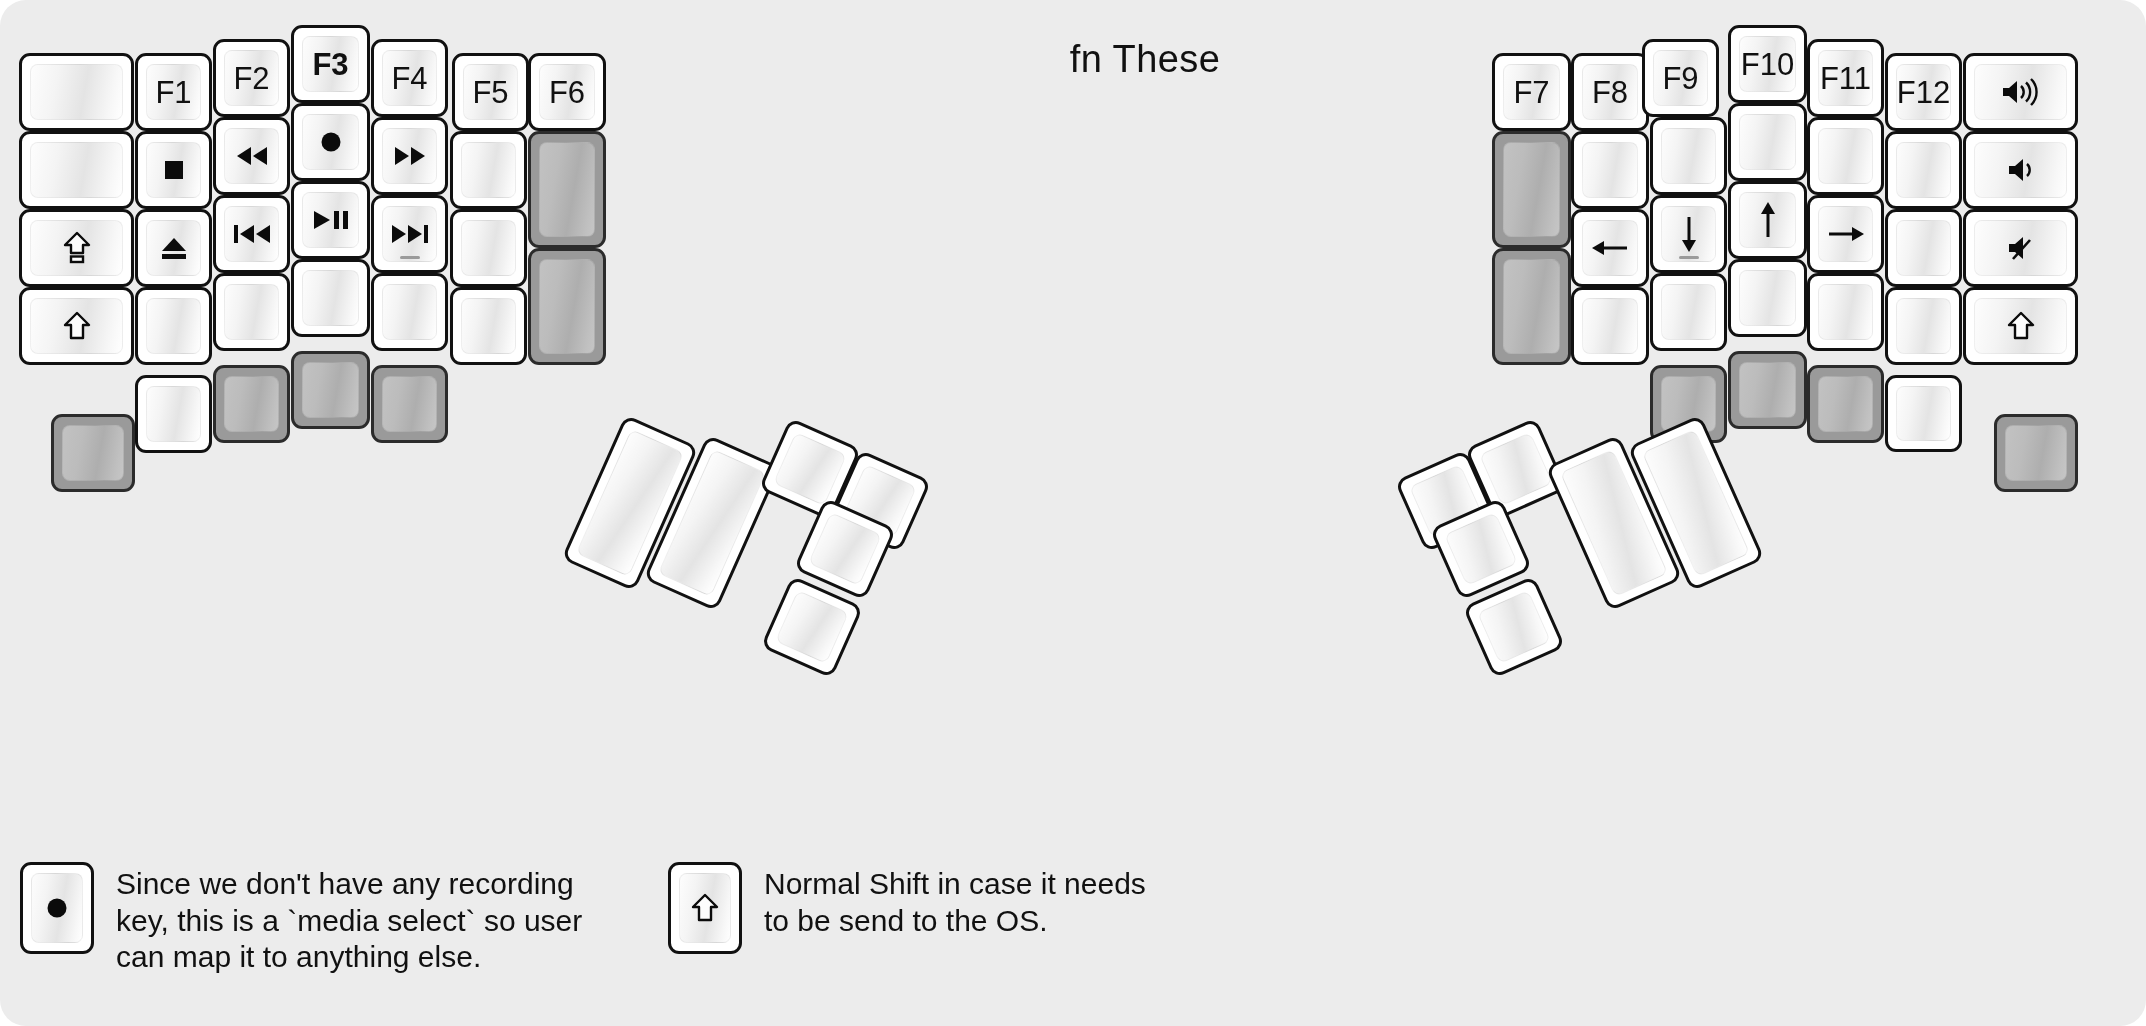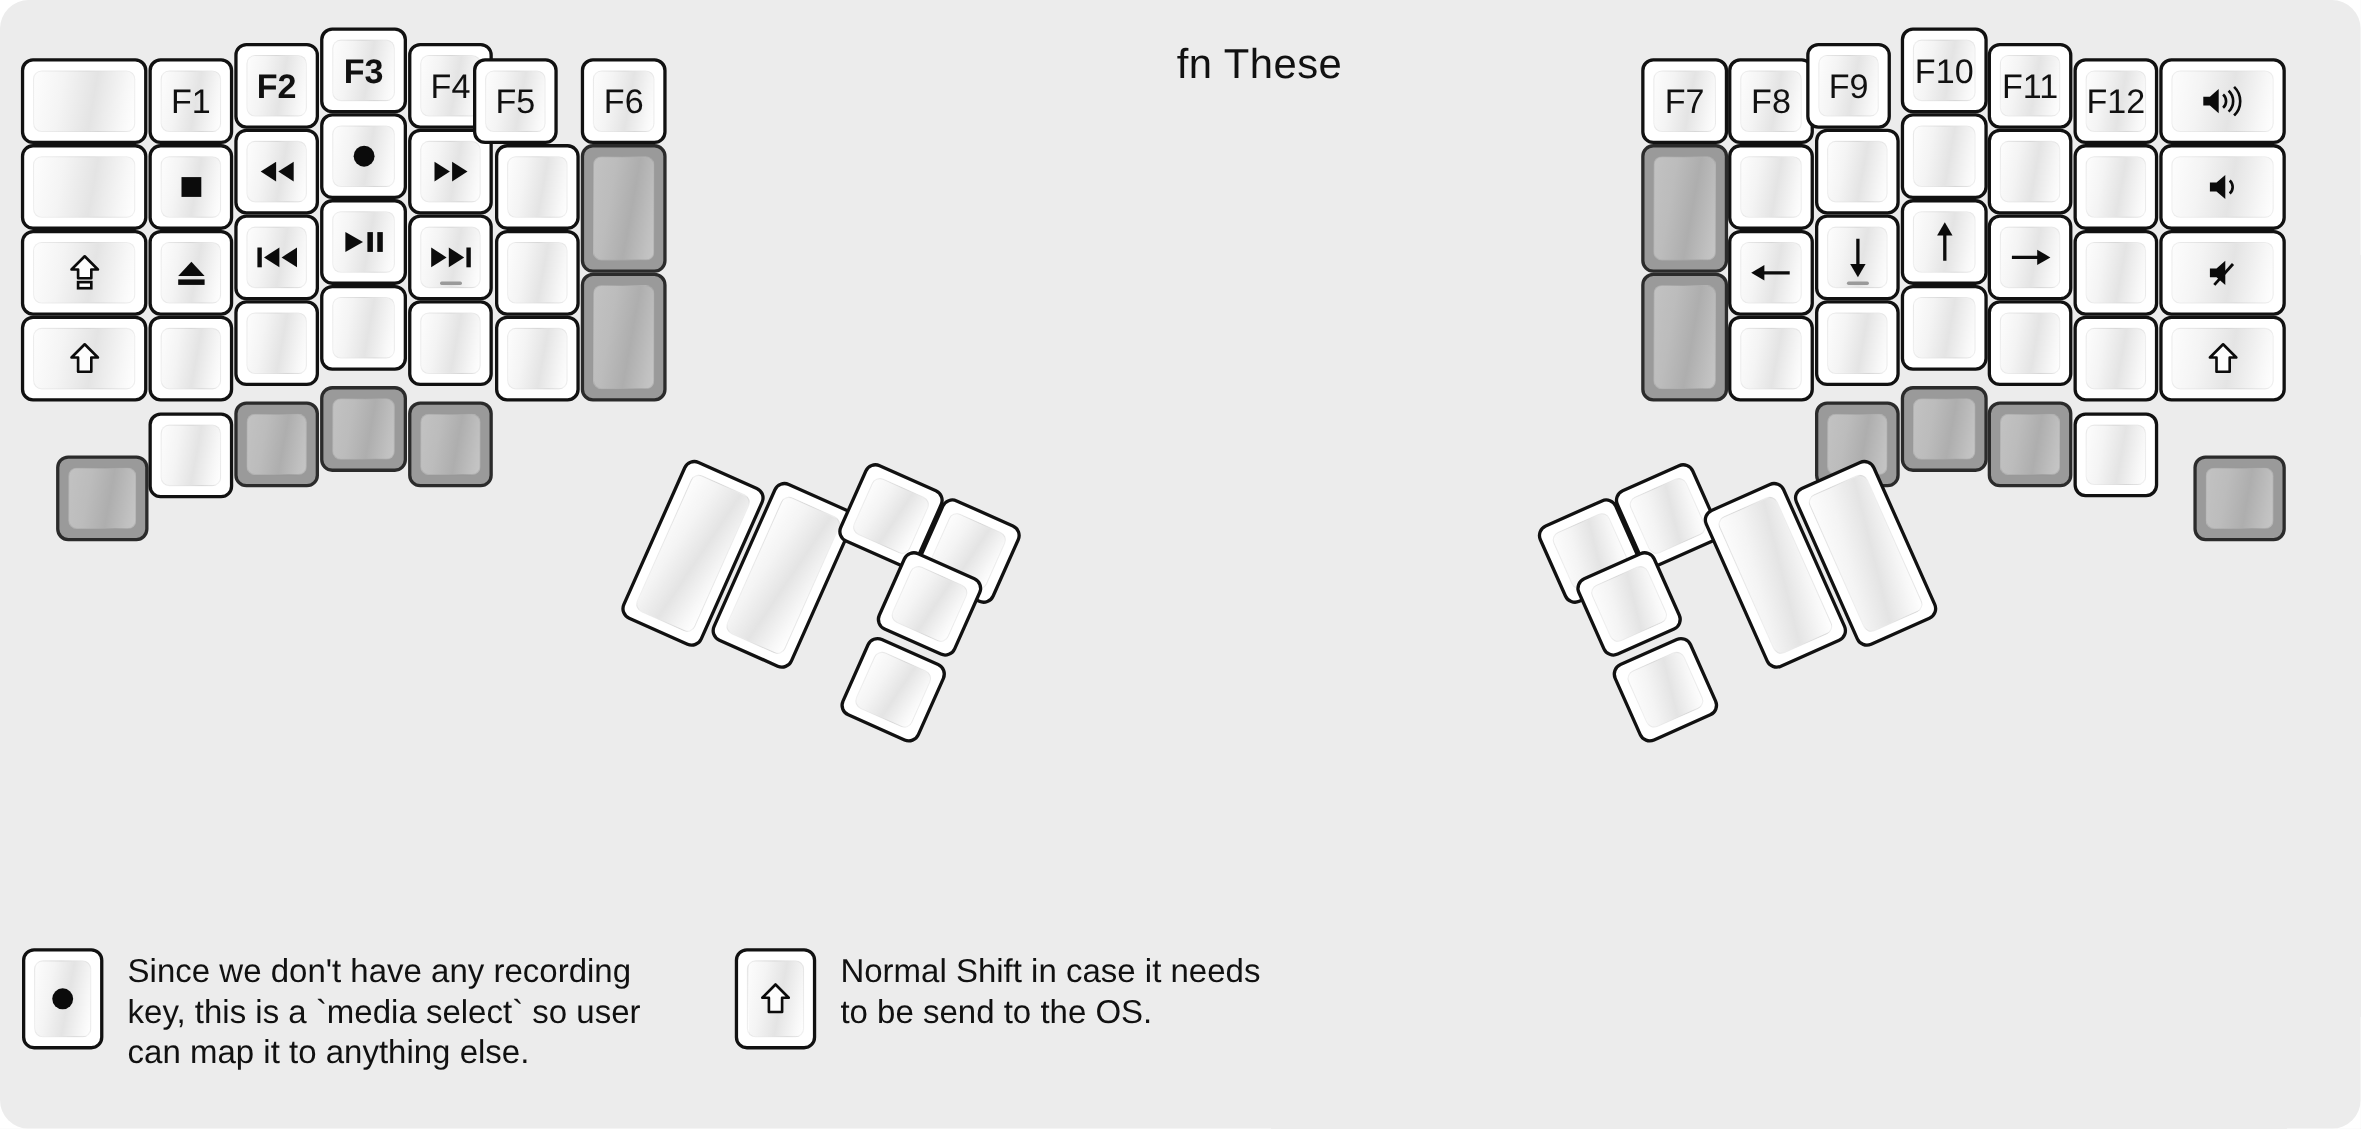--- a/index.html
+++ b/index.html
@@ -125,21 +125,21 @@
             </svg>
           </span>
         </div>
       </div>
       <div class="key" style="left: 135px; top: 270px; width: 77px; height: 78px;">
         <div class="cap"></div>
       </div>
       <div class="key" style="left: 135px; top: 358px; width: 77px; height: 78px;">
         <div class="cap"></div>
       </div>
-      <div class="key" style="left: 213px; top: 22px; width: 77px; height: 78px; font-weight: bold;">
+      <div class="key" style="left: 213px; top: 22px; width: 77px; height: 78px;">
         <div class="cap">
           <span class="lbl">F2</span>
         </div>
       </div>
       <div class="key" style="left: 213px; top: 100px; width: 77px; height: 78px;">
         <div class="cap">
           <span class="glyph">
             <svg width="40" height="26" viewBox="0 0 40 26">
               <polygon points="19,4 19,22 5,13" fill="#0b0b0b"></polygon>
               <polygon points="35,4 35,22 21,13" fill="#0b0b0b"></polygon>
@@ -221,21 +221,21 @@
           </span>
         </div>
         <div class="homing"></div>
       </div>
       <div class="key" style="left: 371px; top: 256px; width: 77px; height: 78px;">
         <div class="cap"></div>
       </div>
       <div class="key trans" style="left: 371px; top: 348px; width: 77px; height: 78px;">
         <div class="cap"></div>
       </div>
-      <div class="key" style="left: 430px; top: 36px; width: 77px; height: 78px; text-align: center;">
+      <div class="key" style="left: 452px; top: 36px; width: 77px; height: 78px; text-align: center;">
         <div class="cap">
           <span class="lbl">F5</span>
         </div>
       </div>
       <div class="key" style="left: 450px; top: 114px; width: 77px; height: 78px;">
         <div class="cap"></div>
       </div>
       <div class="key" style="left: 450px; top: 192px; width: 77px; height: 78px;">
         <div class="cap"></div>
       </div>

